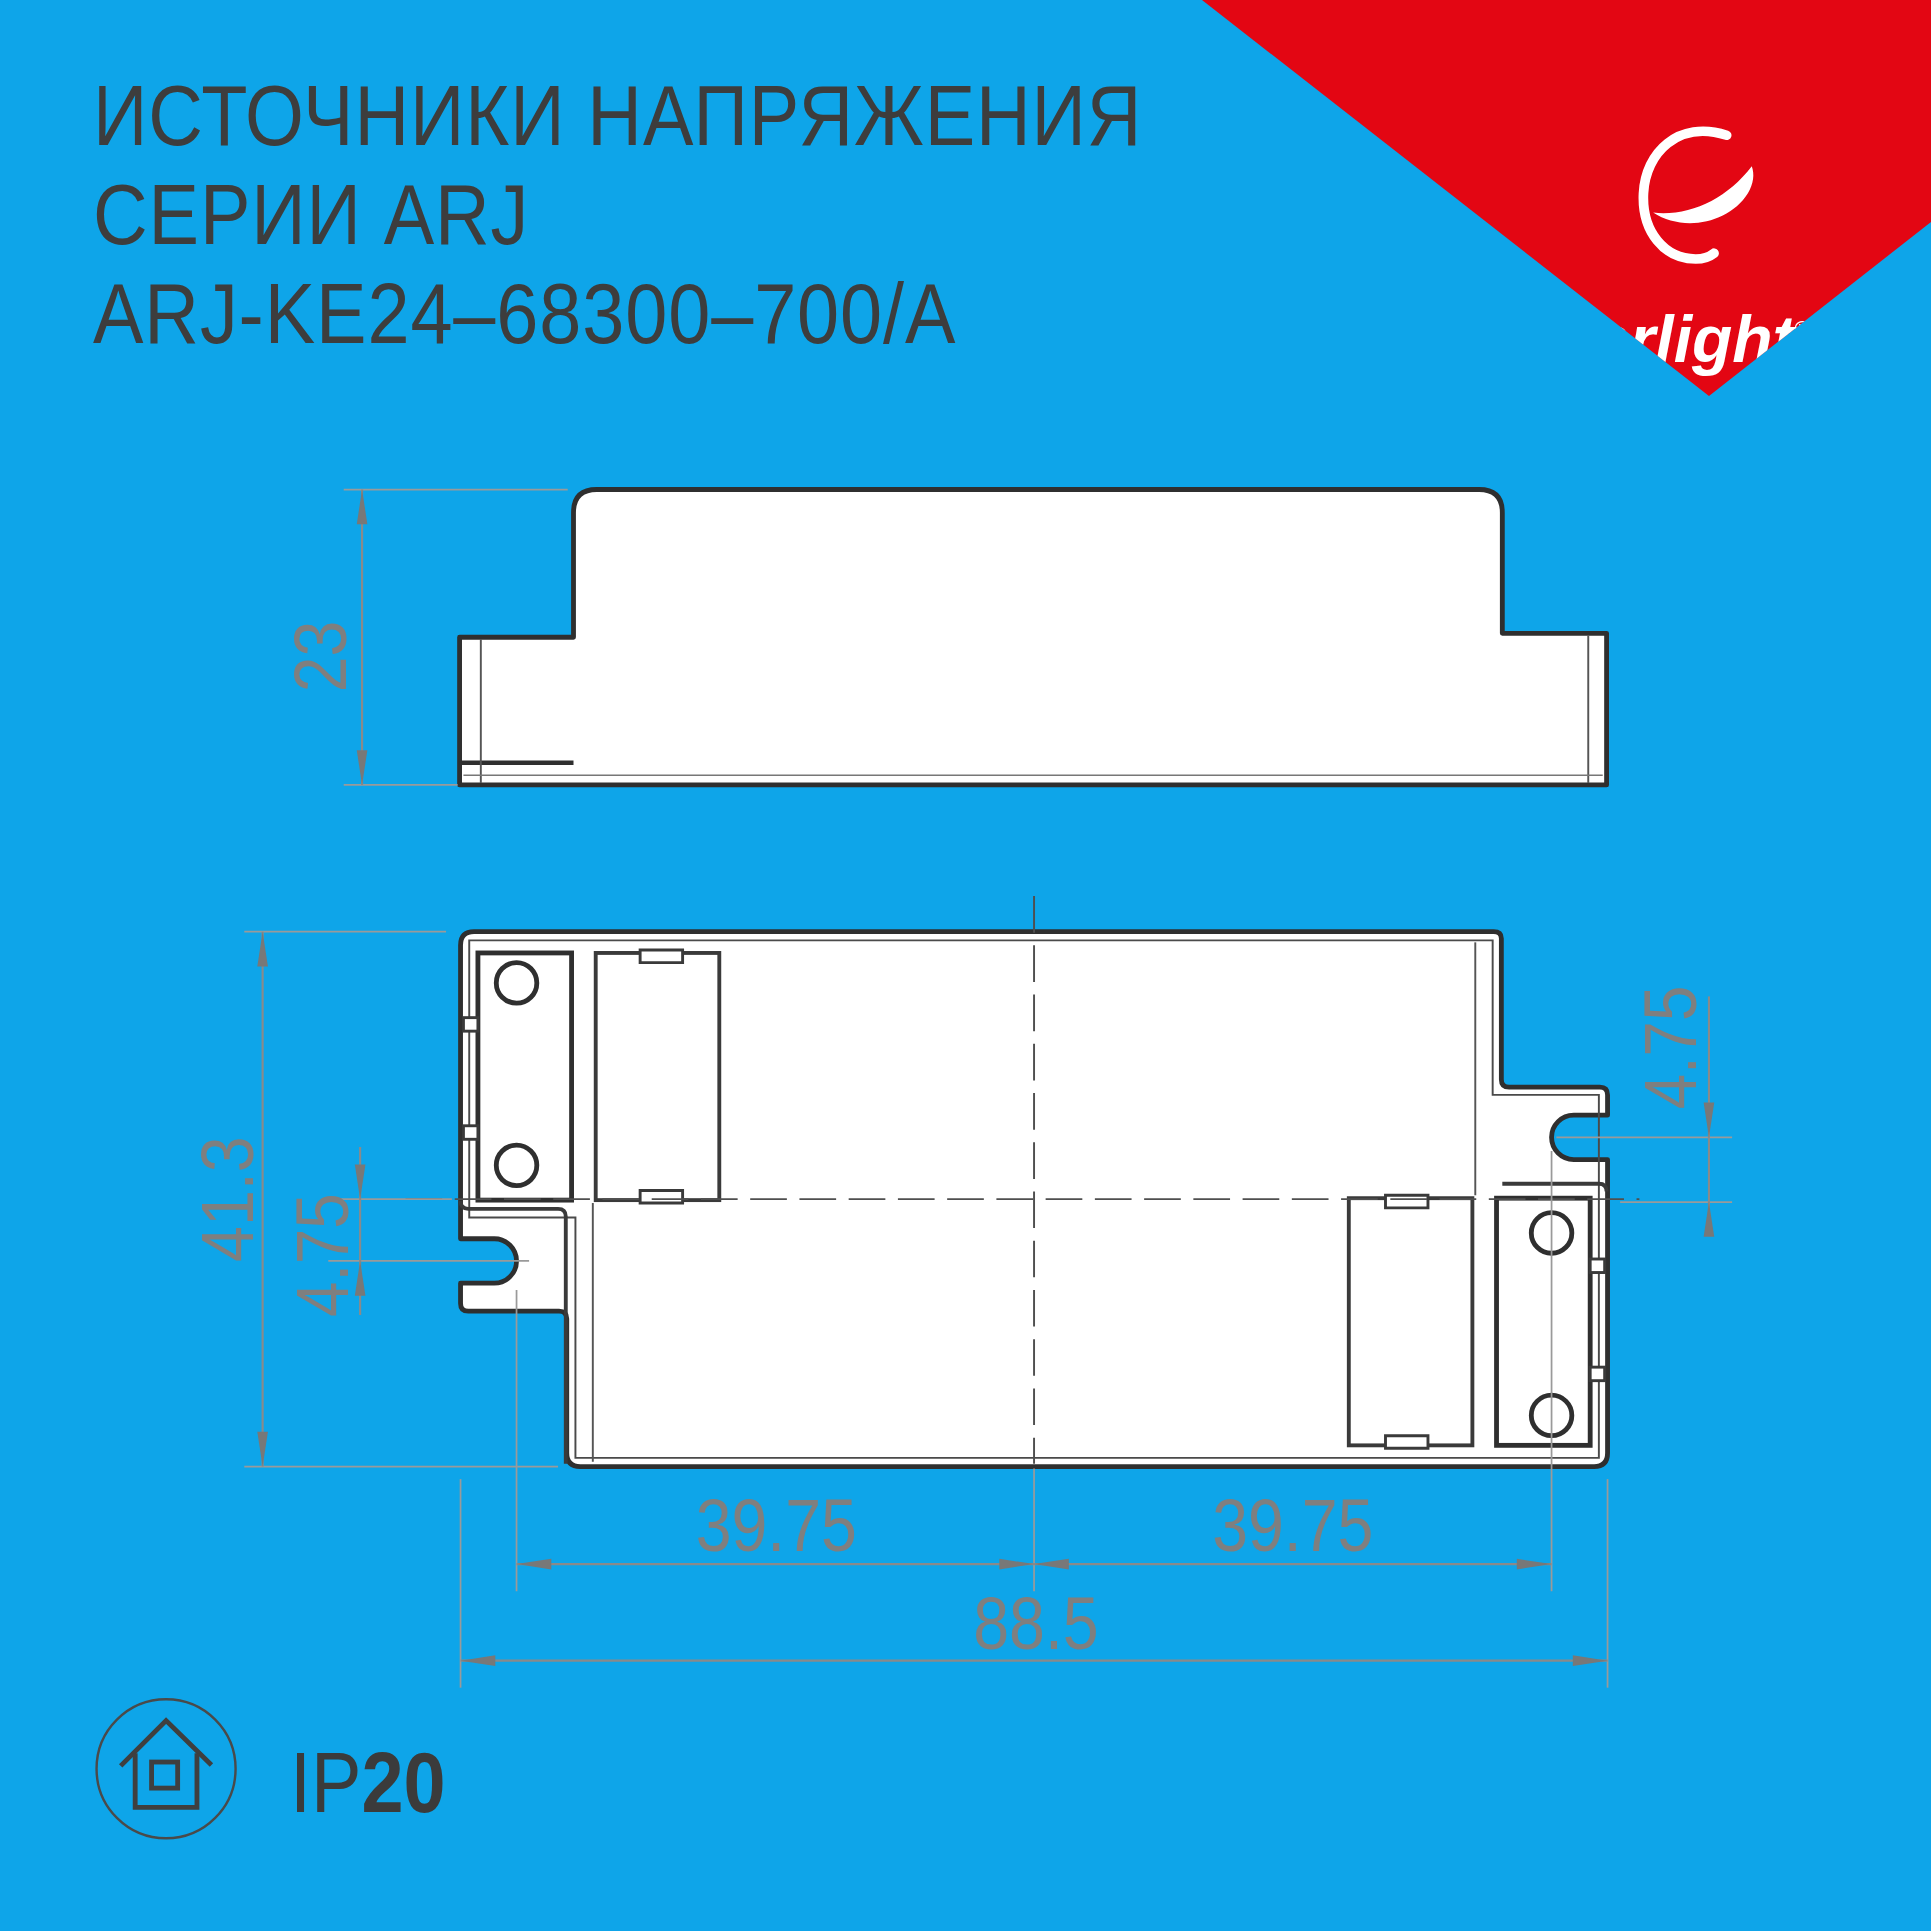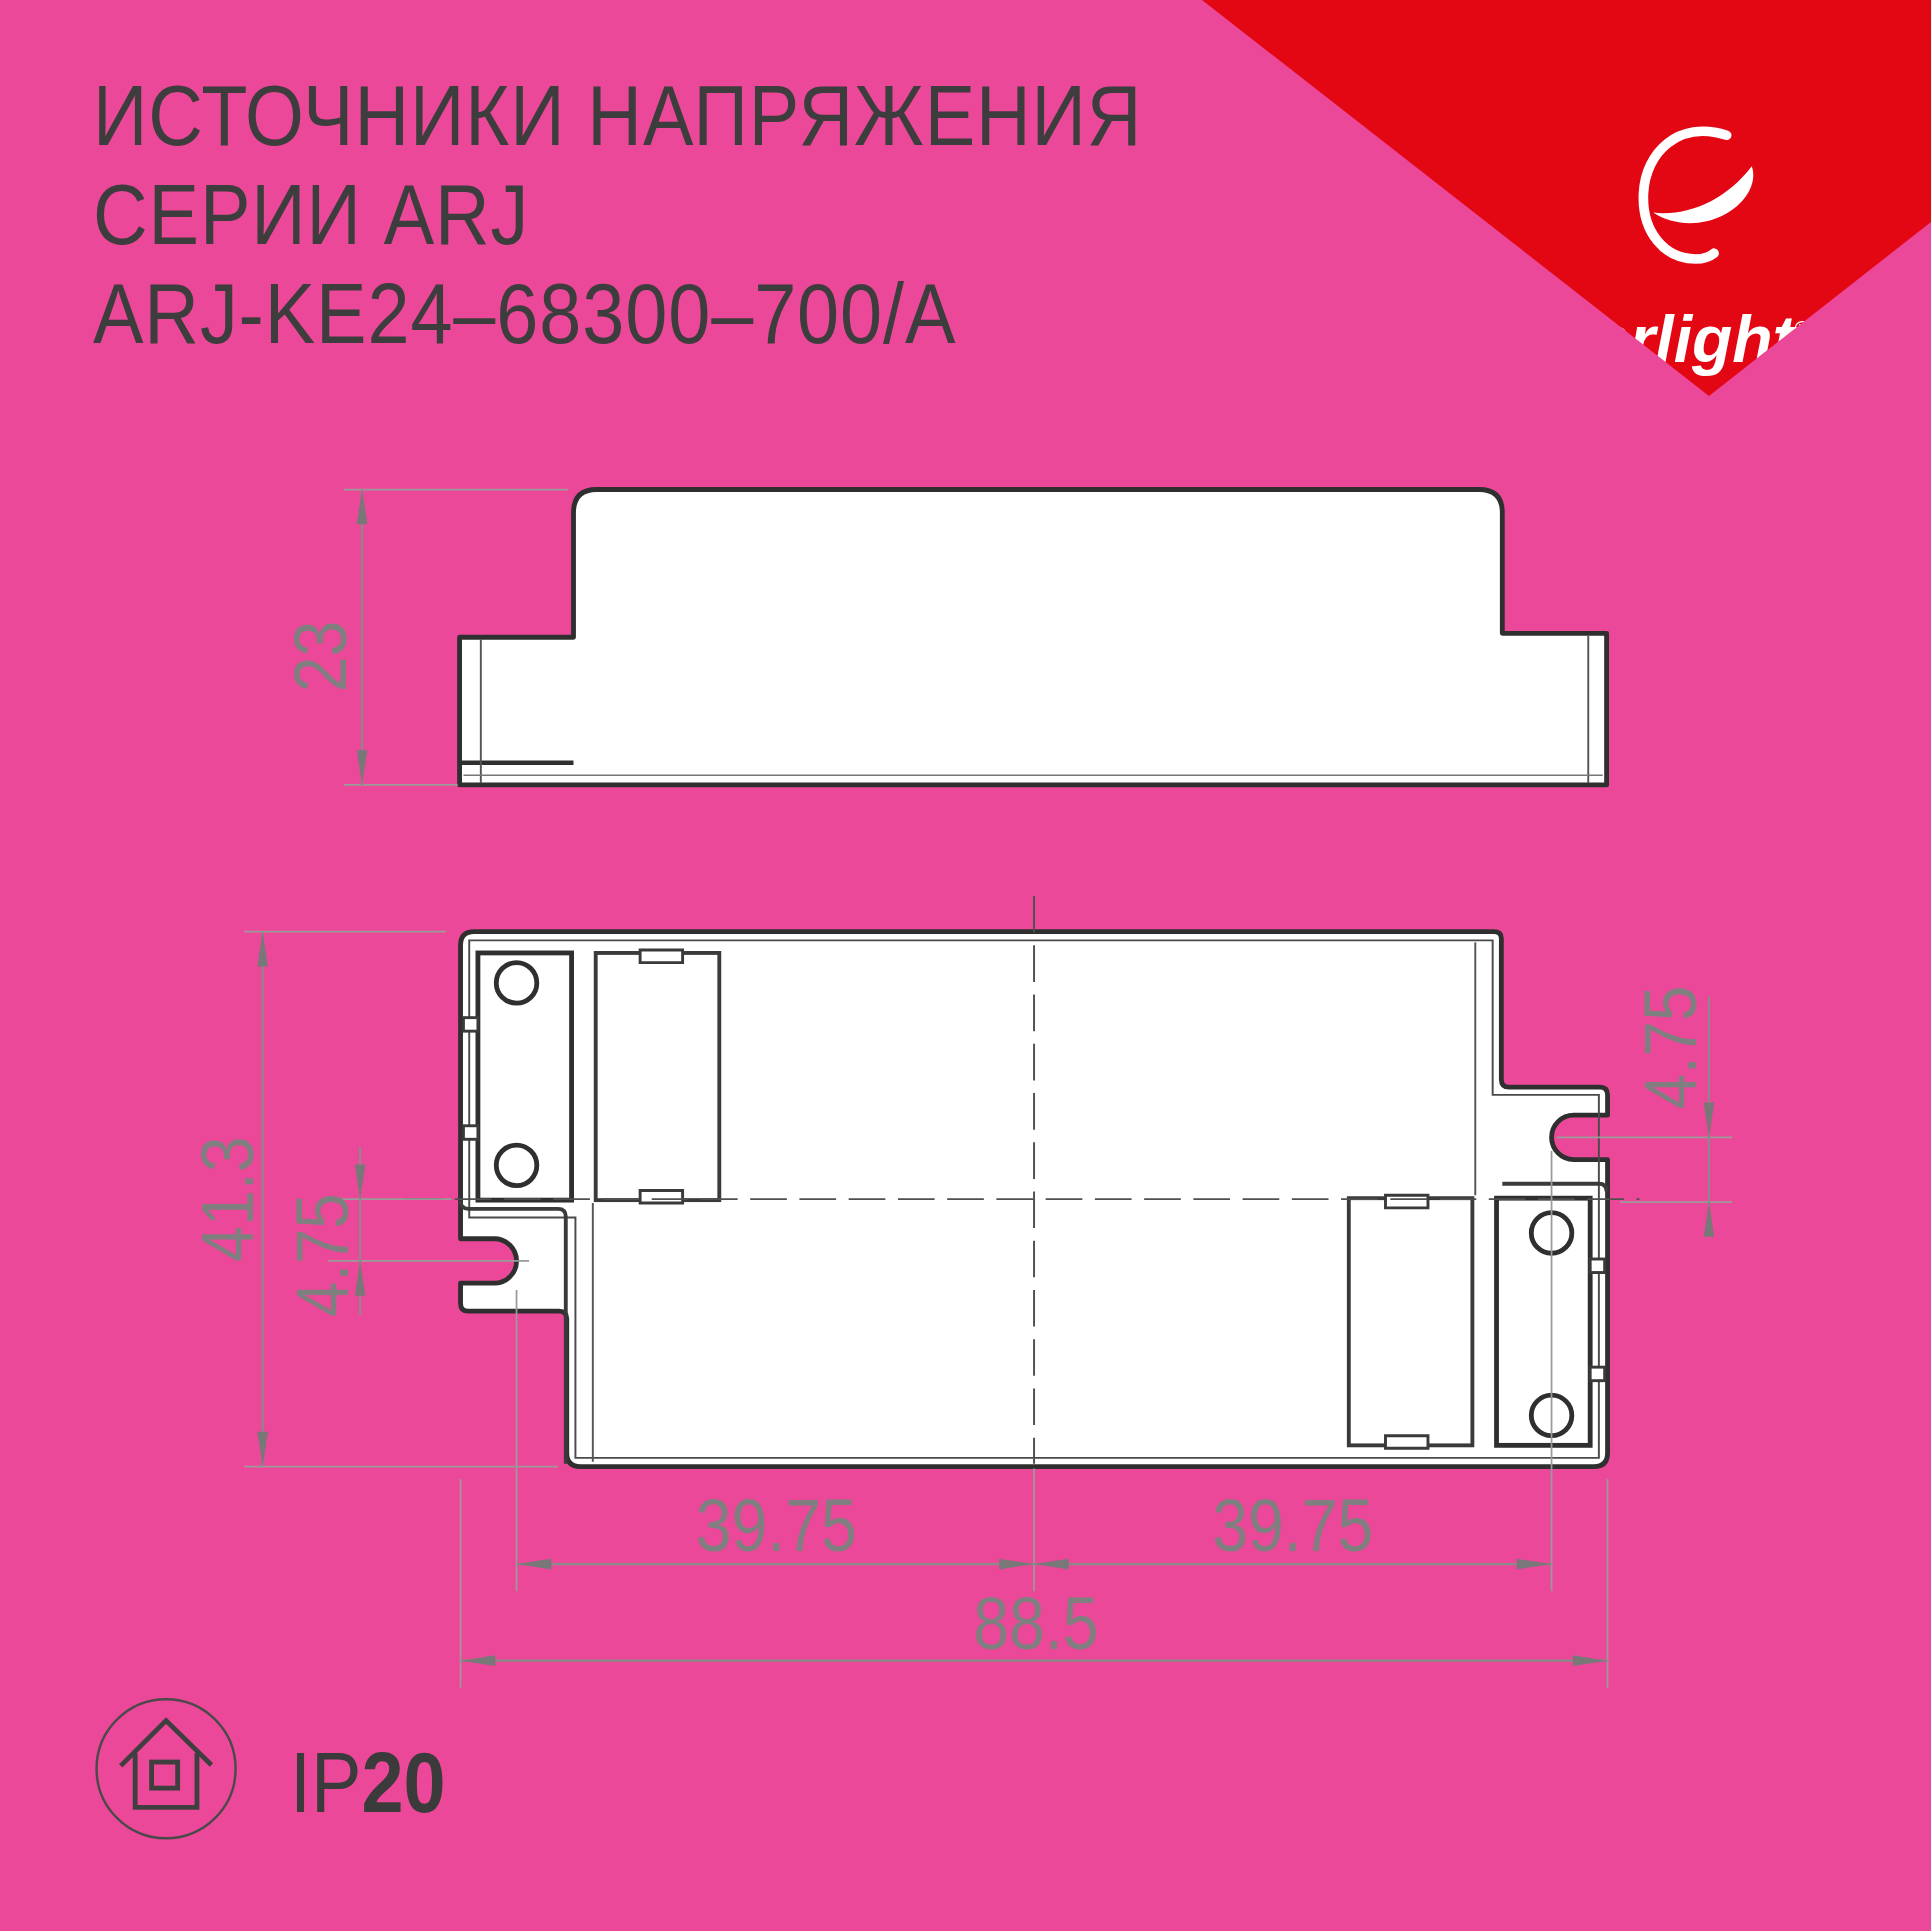--- a/index.html
+++ b/index.html
@@ -1,19 +1,19 @@
 <!DOCTYPE html>
 <html><head>
 <meta charset="utf-8">
 <style>
   html,body{margin:0;padding:0;background:#ffffff;}
   #canvas{
     position:relative;
     width:1931px;height:1931px;
-    background:#ec4899;
+    background:#0ea5e9;
     overflow:hidden;
     font-family:"Liberation Sans","DejaVu Sans",sans-serif;
   }
   
   .title-block{
     position:absolute;left:93px;top:66px;
     color:#3d3d3d;
     font-size:86px;line-height:99px;font-weight:400;
     transform:scaleX(0.88);transform-origin:left top;
     white-space:nowrap;letter-spacing:1px;

